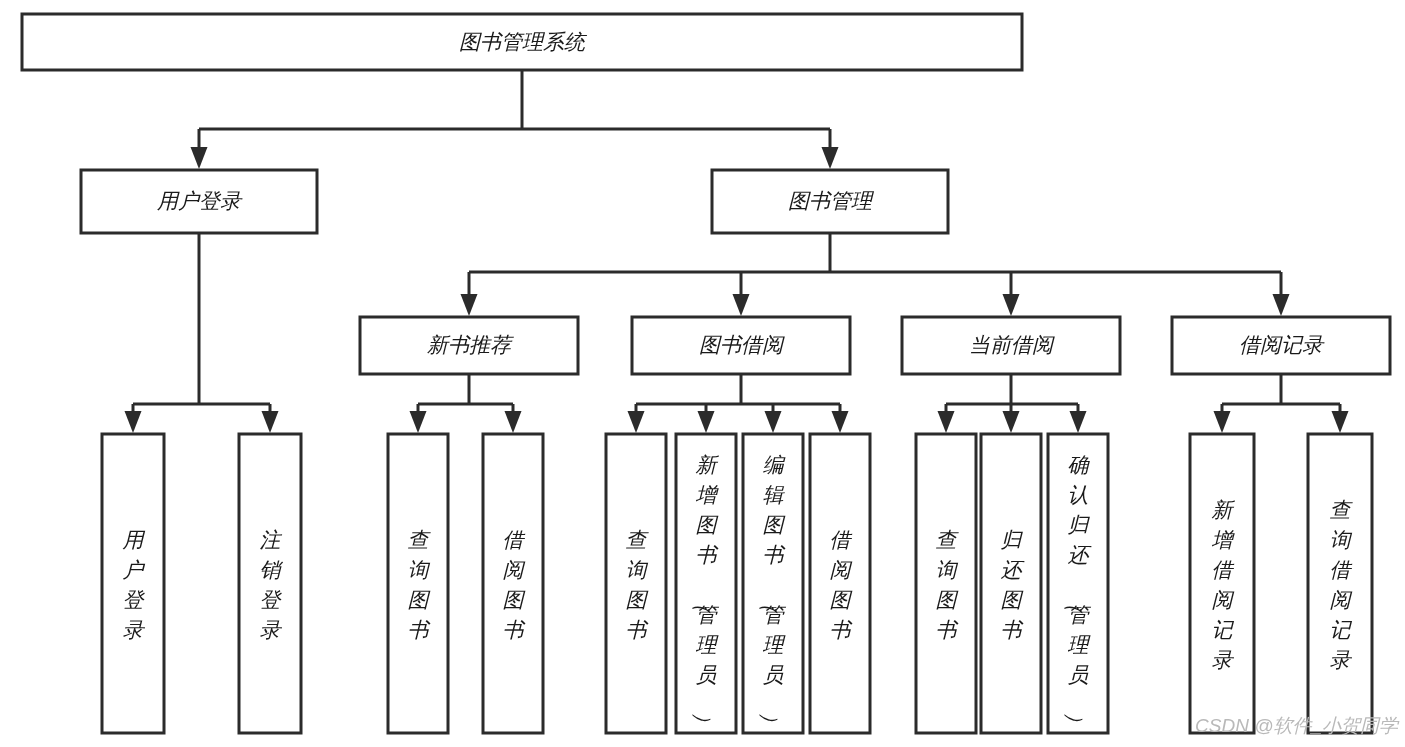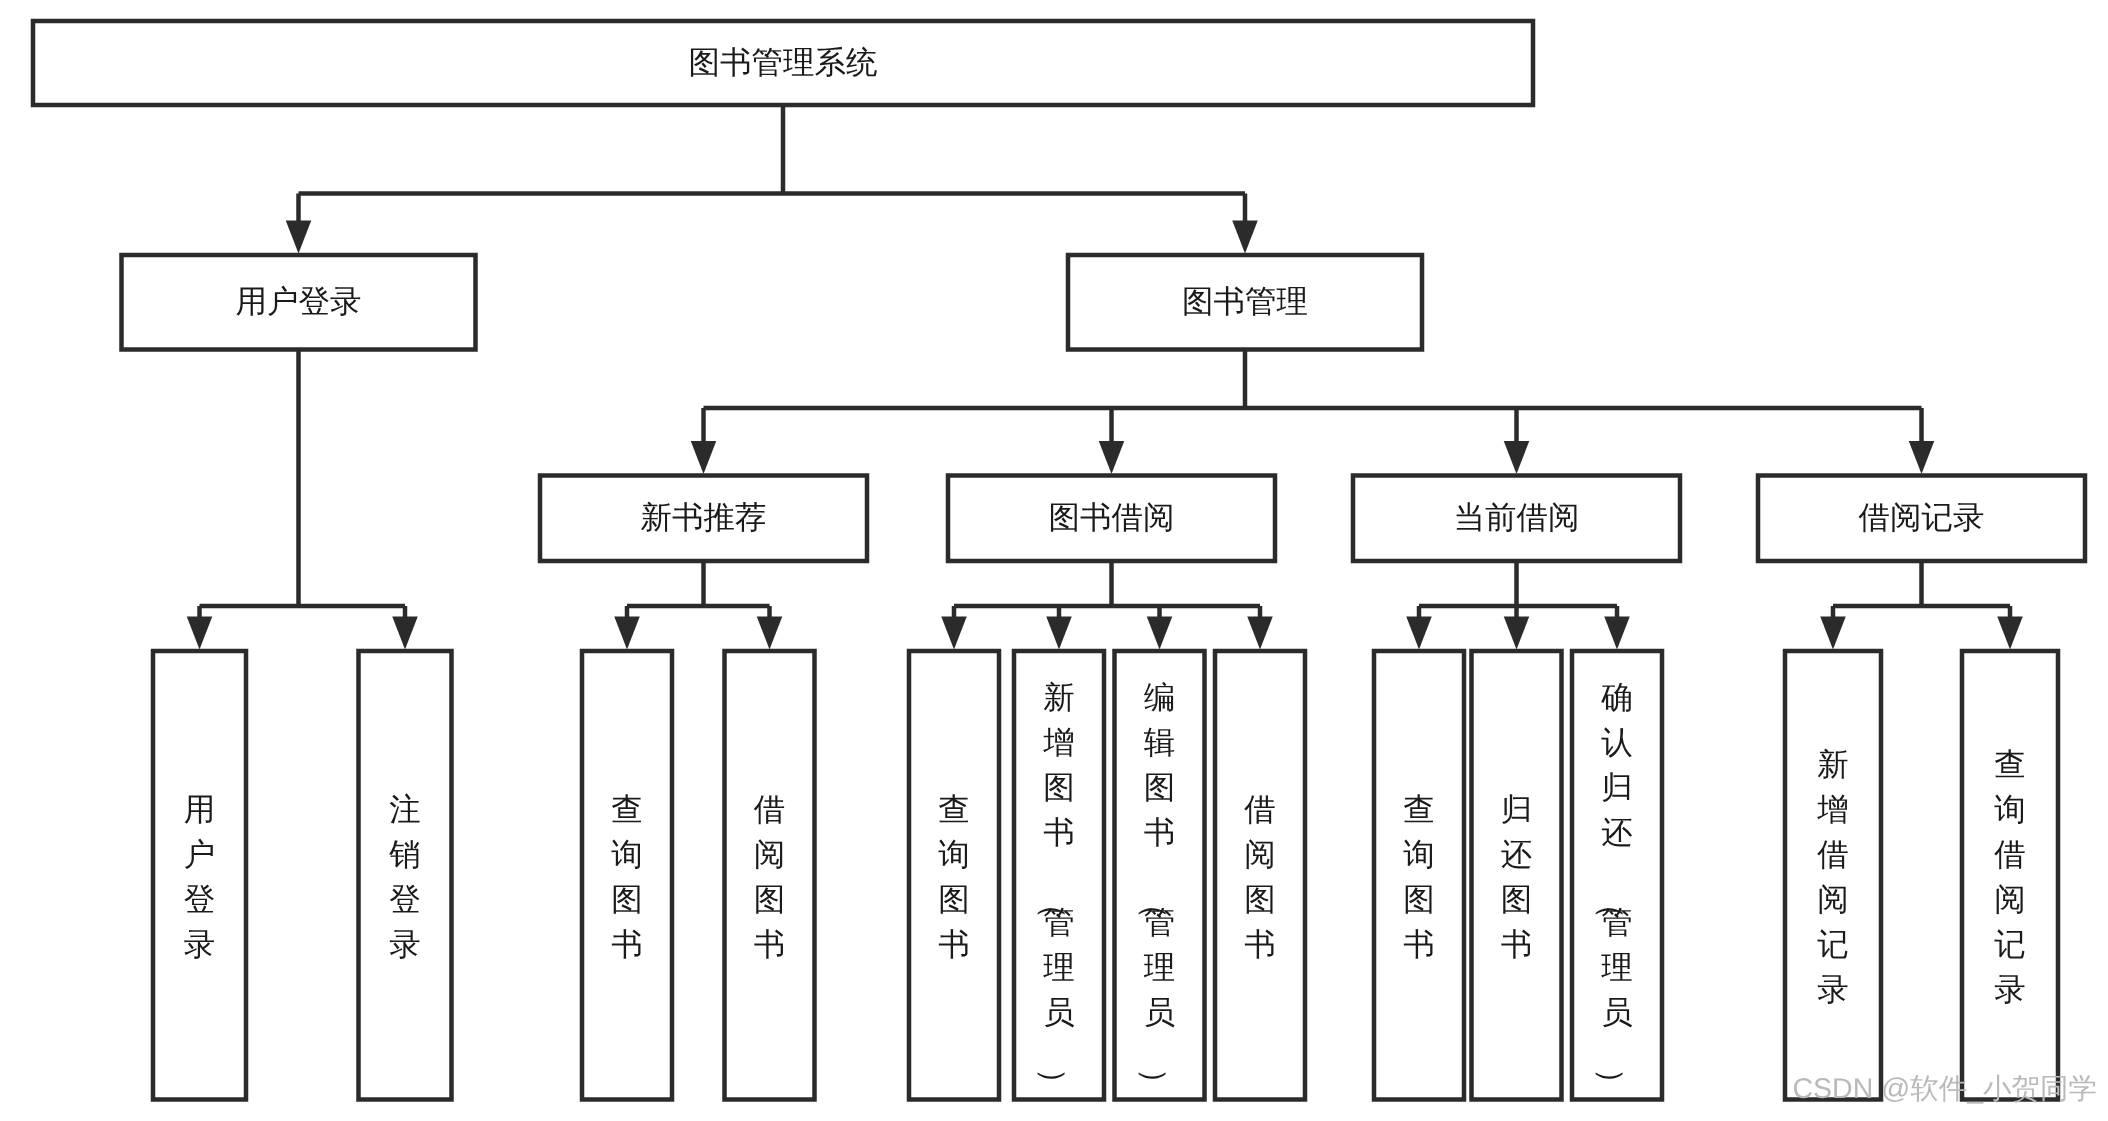--- a/index.html
+++ b/index.html
@@ -10,20 +10,21 @@
   }
   body {
     font-family: "Liberation Sans", "DejaVu Sans", sans-serif;
   }
   #diagram-root {
     position: relative;
     width: 1405px;
     height: 747px;
     background: #ffffff;
     overflow: hidden;
+    font-style: italic;
   }
   svg.diagram-canvas {
     position: absolute;
     left: 0;
     top: 0;
     width: 1405px;
     height: 747px;
   }
   .node-rect {
     fill: #ffffff;

